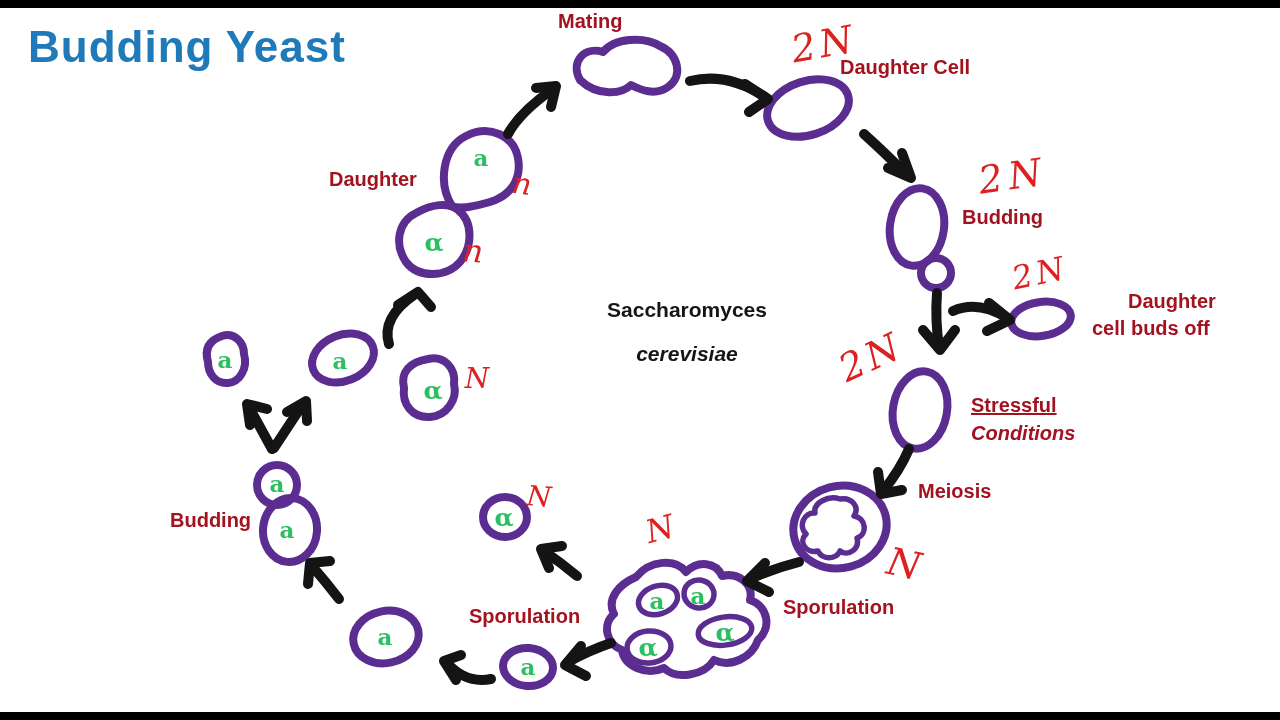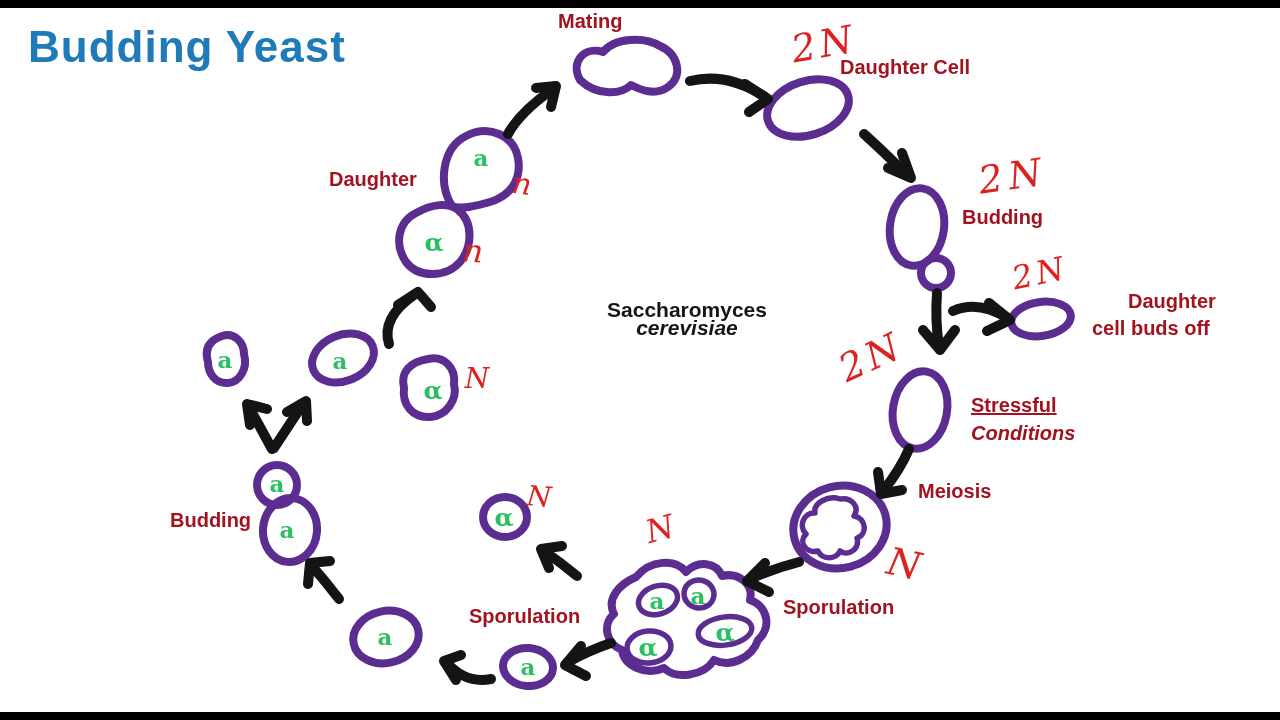--- a/index.html
+++ b/index.html
@@ -106,21 +106,21 @@
       </g>
     <g>
       <path class="arrow" d="M389,344 Q381,318 414,295"></path>
         <path class="arrow" d="M398,305 L418,292 L431,307"></path>
       </g>
   </svg>
 
   <div class="txt title-line" style="left:28px;top:22px;">Budding Yeast</div>
 
   <div class="txt org" style="left:687px;top:298px;">Saccharomyces</div>
-  <div class="txt org" style="left:687px;top:316px;font-style:italic;">cerevisiae</div>
+  <div class="txt org" style="left:687px;top:342px;font-style:italic;">cerevisiae</div>
 
   <div class="txt stage" style="left:558px;top:10px;">Mating</div>
   <div class="txt stage" style="left:840px;top:56px;">Daughter Cell</div>
   <div class="txt stage" style="left:962px;top:206px;">Budding</div>
   <div class="txt stage" style="left:1128px;top:290px;">Daughter</div>
   <div class="txt stage" style="left:1092px;top:317px;">cell buds off</div>
   <div class="txt stage" style="left:971px;top:394px;text-decoration:underline;">Stressful</div>
   <div class="txt stage" style="left:971px;top:422px;font-style:italic;">Conditions</div>
   <div class="txt stage" style="left:918px;top:480px;">Meiosis</div>
   <div class="txt stage" style="left:783px;top:596px;">Sporulation</div>

